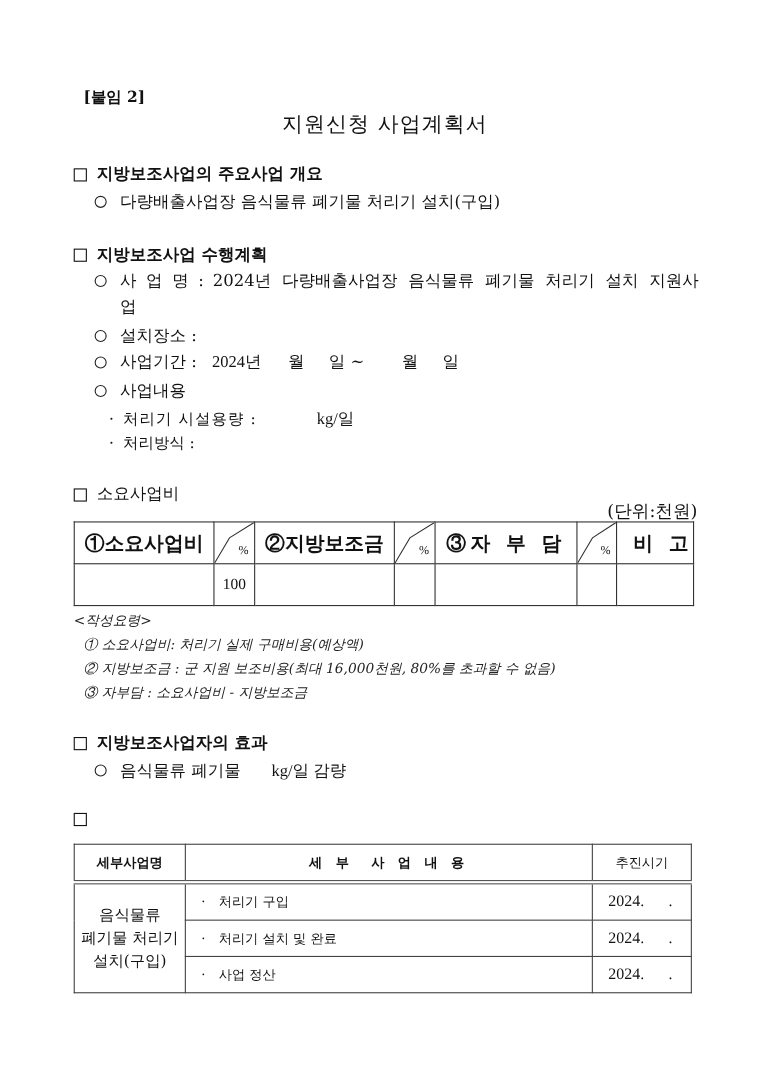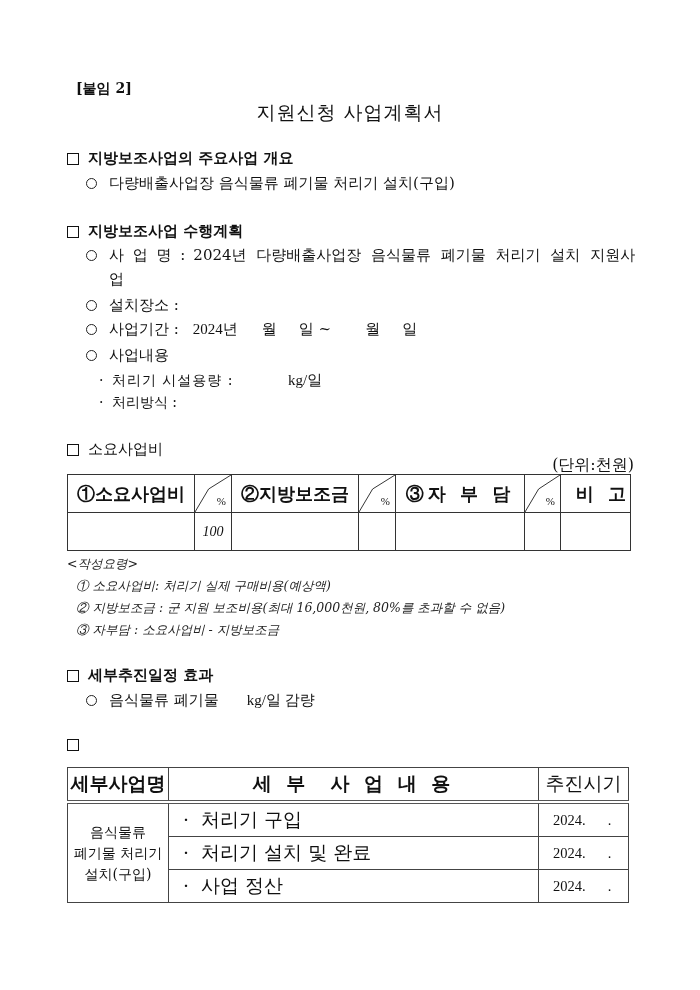--- a/index.html
+++ b/index.html
@@ -30,34 +30,34 @@
     .cost-table {
       position: absolute; left: 67px; top: 474px; width: 563px;
       border-collapse: collapse; table-layout: fixed;
       border: 1.6px solid #111;
     }
     .cost-table td {
       border: 1px solid #333; padding: 0; position: relative;
       font-size: 18px; text-align: center; vertical-align: middle;
     }
     .cost-table tr.hdr td { height: 37px; font-weight: bold; }
-    .cost-table tr.val td { height: 37px; font-style: italic; }
+    .cost-table tr.val td { height: 37px; }
     .pct-cell { font-size: 11px !important; font-weight: normal !important; }
     .pct-cell svg { position: absolute; left: 0; top: 0; width: 100%; height: 100%; }
     .pct-cell .pct { position: absolute; right: 5px; bottom: 5px; font-family: "Liberation Serif", serif; font-size: 11px; }
     .val .num { font-family: "Liberation Serif", serif; font-size: 14px; }
 
     
     .sched-table {
       position: absolute; left: 67px; top: 767px; width: 561px;
       border-collapse: collapse; table-layout: fixed;
       border: 1.6px solid #111;
     }
     .sched-table td {
-      border: 1px solid #444; padding: 0; font-size: 19px; vertical-align: middle;
+      border: 1px solid #444; padding: 0; font-size: 12px; vertical-align: middle;
     }
     .sched-table tr.hdr td { height: 32px; text-align: center; font-weight: bold; border-bottom: 4px double #555; }
     .sched-table tr.row td { height: 32px; }
     .sched-table .detail { padding-left: 14px; }
     .sched-table .detail .dot { margin-right: 12px; }
     .sched-table .period { padding-left: 14px; font-family: "Liberation Serif", serif; font-size: 14.5px; }
     .sched-table .period .dotsep { margin-left: 22px; }
     .sched-table .name-cell { text-align: center; line-height: 21px; font-size: 14px; }
   </style>
 </head>
@@ -168,21 +168,21 @@
 </tbody>
   </table>
 
 <div class="abs note" style="left:67px; top:556px;">&lt;작성요령&gt;</div>
 <div class="abs note" style="left:76px; top:578px;">① 소요사업비: 처리기 실제 구매비용(예상액)</div>
 <div class="abs note" style="left:76px; top:600px;">② 지방보조금 : 군 지원 보조비용(최대 16,000천원, 80%를 초과할 수 없음)</div>
 <div class="abs note" style="left:76px; top:622px;">③ 자부담 : 소요사업비 - 지방보조금</div>
 
 <div class="abs sec-head" style="left:67px; top:666px;">
   <span class="box"></span>
-  <span>세부추진일정 효과</span>
+  <span>지방보조사업자의 효과</span>
 </div>
 <div class="abs item" style="left:86px; top:691px;">
   <span class="circ"></span>
   <span style="margin-right:28px;">음식물류 폐기물</span>
   <span class="latin">kg/일 감량</span>
 </div>
 
 <div class="abs sec-head" style="left:67px; top:739px;">
   <span class="box"></span>
 </div>

